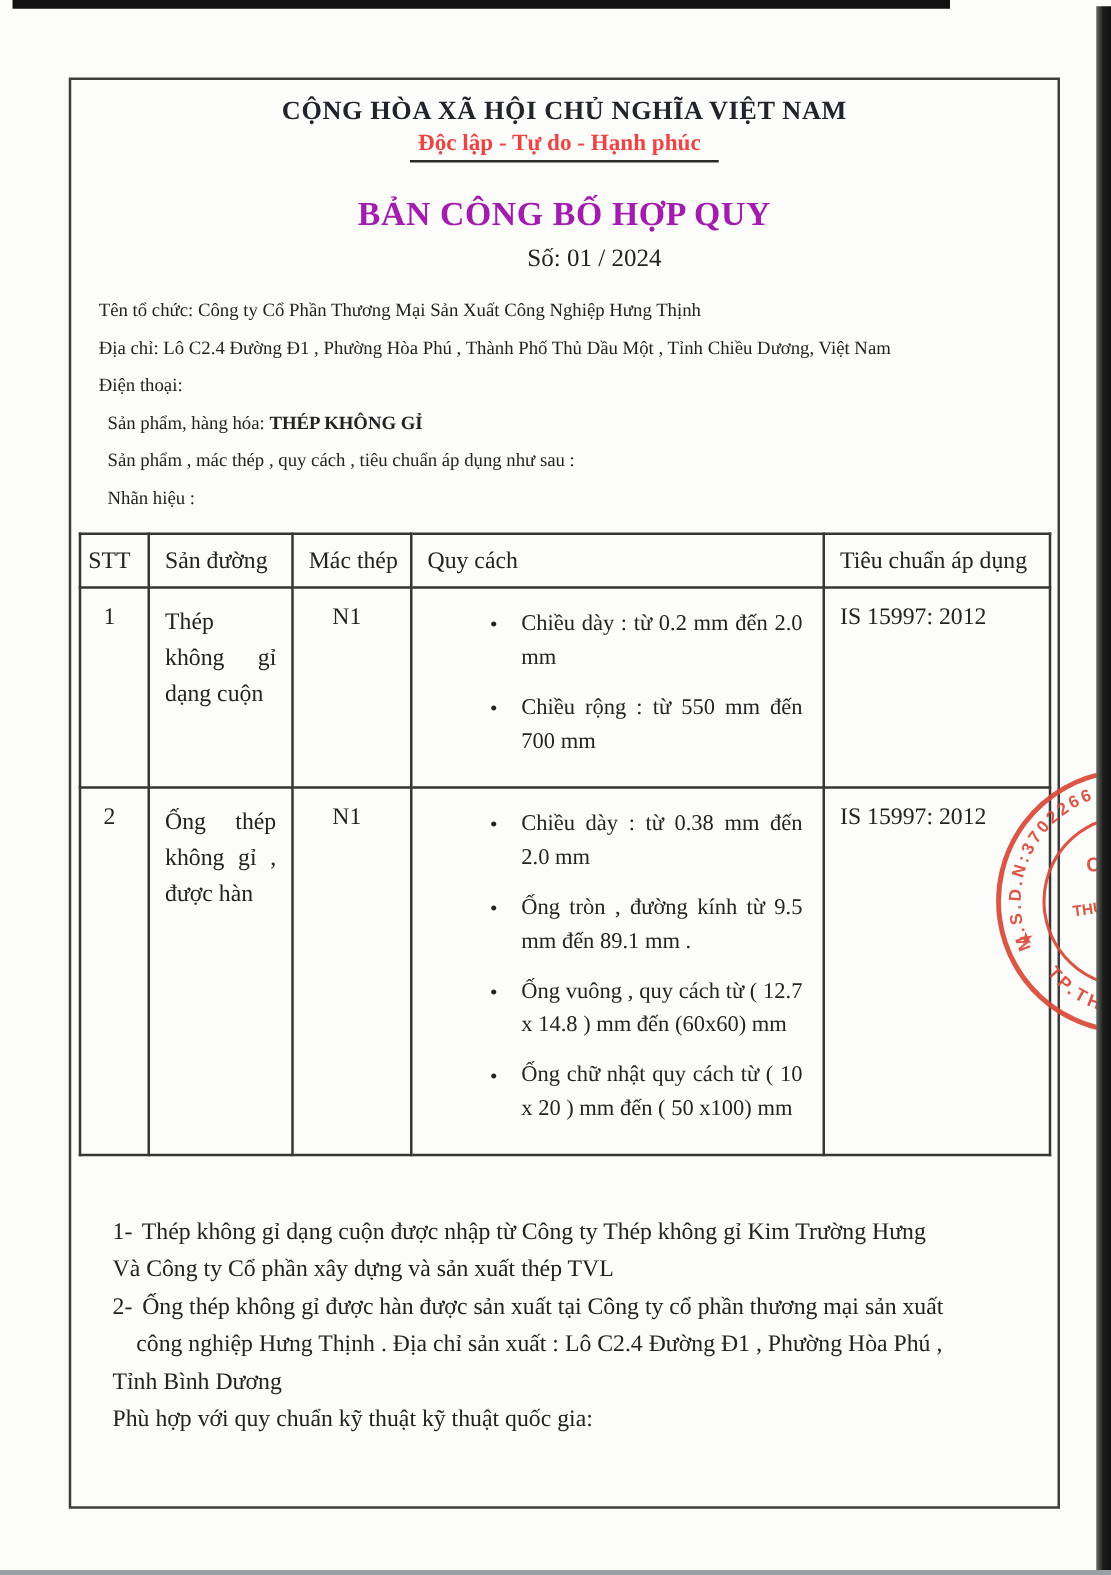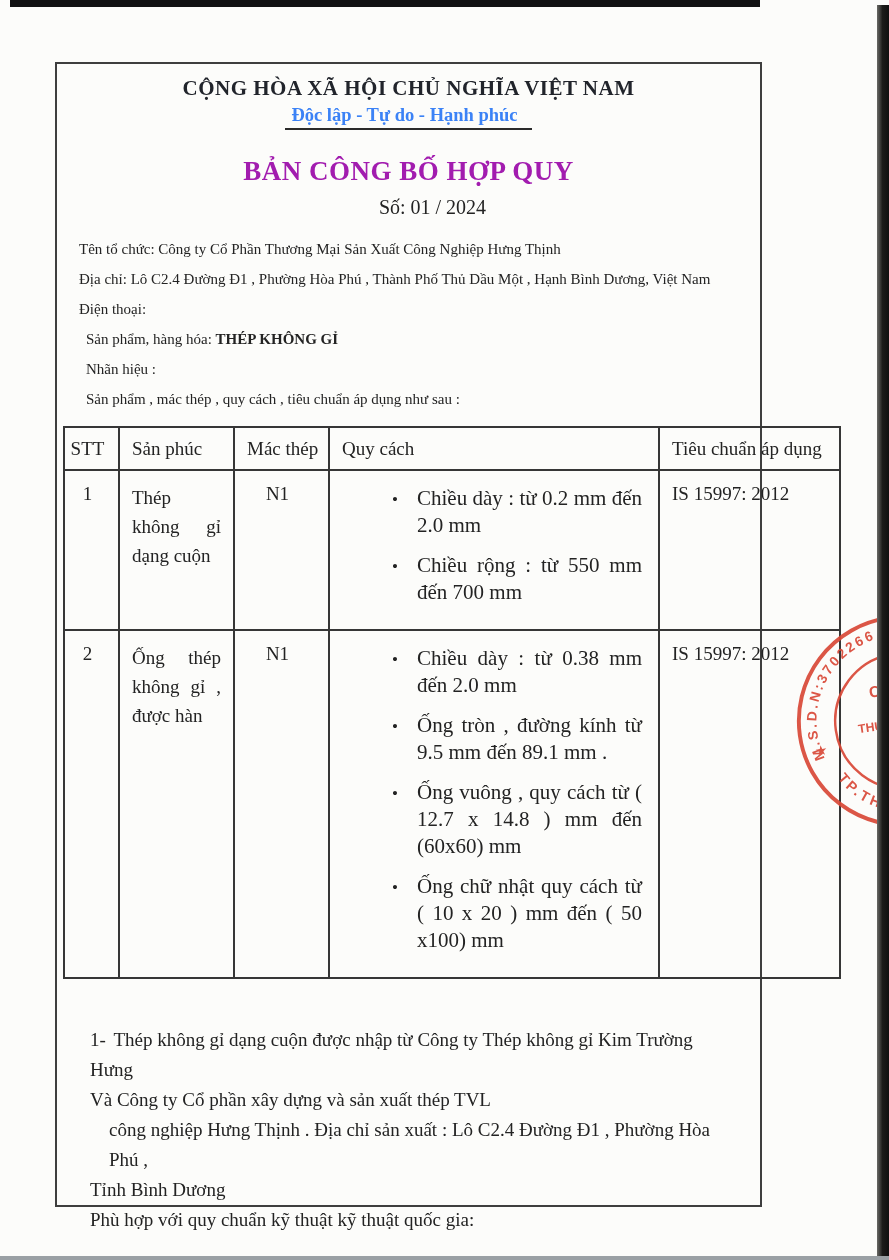--- a/index.html
+++ b/index.html
@@ -13,28 +13,28 @@
   }
 
   
   .top-bar { position:absolute; left:10px; top:0; width:750px; height:7px; background:#121212; }
   .right-strip { position:absolute; right:0; top:5px; width:12px; height:1255px;
                  background:linear-gradient(to right,#6a6a66,#1c1c1a 45%,#101010); z-index:20; }
   .bottom-line { position:absolute; left:0; bottom:0; width:889px; height:4px; background:#9aa0a4; z-index:21; }
 
   
   .frame {
-    position:absolute; left:55px; top:62px; width:707px; height:1145px;
+    position:absolute; left:55px; top:62px; width:793px; height:1145px;
     border:2px solid #3e3e3e; background:transparent; z-index:2;
   }
 
   .nat-title { margin-top:12px; text-align:center; font-weight:bold; font-size:21px; letter-spacing:.5px; color:#21242b; }
   .motto-wrap { text-align:center; margin-top:4px; }
   .motto { display:inline-block; font-weight:bold; font-size:18.5px; padding:0 14px 2px 6px;
-           border-bottom:2px solid #2a2a2a; color:#3b82f6; }
+           border-bottom:2px solid #2a2a2a; color:#ef4444; }
   .doc-title { margin-top:26px; text-align:center; font-weight:bold; font-size:27px; letter-spacing:.5px; color:#a21caf; }
   .doc-no { margin-top:9px; text-align:center; font-size:20px;margin-left:48px; }
 
   .info { margin:15px 34px 0 22px; font-size:15px; line-height:30px; text-align:justify; }
   .info .indent { padding-left:7px; }
   .bold { font-weight:bold; }
 
   
   table { border-collapse:collapse; margin-left:6px; margin-top:12px; width:776px; table-layout:fixed; }
   th, td { border:2px solid #363636; font-weight:normal; font-size:19px; vertical-align:top; }
@@ -42,21 +42,21 @@
   col.c-stt { width:55px; } col.c-sp { width:115px; } col.c-mt { width:95px; }
   col.c-qc { width:330px; } col.c-tc { width:181px; }
   th.center, td.center { text-align:center; padding-left:0; }
   td { padding:12px 8px 10px 12px; }
   td.qc { padding:14px 16px 10px 62px; }
   tr.r1 td { height:96px; }
   tr.r2 td { height:232px; }
   .sp-text { text-align:justify; padding-right:4px; line-height:29px; }
   .bullet-row { display:flex; gap:15px; margin-bottom:13px; line-height:27px; }
   .blt { width:10px; flex:0 0 auto; font-size:17px; transform:translateY(1px); }
-  .blt-text { flex:1; text-align:justify; font-size:21px; }
+  .blt-text { flex:1; text-align:justify; font-size:18px; }
 
   
   .notes { margin:46px 42px 0 33px; font-size:19px; line-height:30px; }
   .nline { display:block; }
   .nmark { display:inline-block; min-width:19px; }
   .hang { padding-left:19px; }
 
   
   .stamp { position:absolute; left:790px; top:608px; width:226px; height:226px; z-index:10;
            transform:rotate(-8deg); opacity:.92; }
@@ -73,39 +73,39 @@
   <div class="nat-title">CỘNG HÒA XÃ HỘI CHỦ NGHĨA VIỆT NAM</div>
   <div class="motto-wrap">
     <span class="motto">Độc lập - Tự do - Hạnh phúc</span>
   </div>
 
   <div class="doc-title">BẢN CÔNG BỐ HỢP QUY</div>
   <div class="doc-no">Số: 01 / 2024</div>
 
   <div class="info">
     <div>Tên tổ chức: Công ty Cổ Phần Thương Mại Sản Xuất Công Nghiệp Hưng Thịnh</div>
-    <div>Địa chỉ: Lô C2.4 Đường Đ1 , Phường Hòa Phú , Thành Phố Thủ Dầu Một , Hạnh Bình Dương, Việt Nam</div>
+    <div>Địa chỉ: Lô C2.4 Đường Đ1 , Phường Hòa Phú , Thành Phố Thủ Dầu Một , Tỉnh Chiều Dương, Việt Nam</div>
     <div>Điện thoại:</div>
     <div class="indent"><span>Sản phẩm, hàng hóa: </span><span class="bold">THÉP KHÔNG GỈ</span></div>
+    <div class="indent">Sản phẩm , mác thép , quy cách , tiêu chuẩn áp dụng như sau :</div>
     <div class="indent">Nhãn hiệu :</div>
-    <div class="indent">Sản phẩm , mác thép , quy cách , tiêu chuẩn áp dụng như sau :</div>
   </div>
 
   <table>
     <colgroup>
         <col class="c-stt">
         <col class="c-sp">
         <col class="c-mt">
         <col class="c-qc">
         <col class="c-tc">
       </colgroup>
     <thead>
       <tr>
         <th class="center">STT</th>
-        <th>Sản phúc</th>
+        <th>Sản đường</th>
         <th>Mác thép</th>
         <th>Quy cách</th>
         <th>Tiêu chuẩn áp dụng</th>
       </tr>
     </thead>
     <tbody>
       <tr class="r1">
         <td class="center">1</td>
         <td>
             <div class="sp-text">Thép không gỉ dạng cuộn</div>
@@ -148,20 +148,21 @@
             </div>
         </td>
         <td>IS 15997: 2012</td>
       </tr>
     </tbody>
   </table>
 
   <div class="notes">
     <span class="nline"><span class="nmark">1-</span> <span>Thép không gỉ dạng cuộn được nhập từ Công ty Thép không gỉ Kim Trường Hưng</span></span>
     <span class="nline">Và Công ty Cổ phần xây dựng và sản xuất thép TVL</span>
+    <span class="nline"><span class="nmark">2-</span> <span>Ống thép không gỉ được hàn được sản xuất tại Công ty cổ phần thương mại sản xuất</span></span>
     <span class="nline hang">công nghiệp Hưng Thịnh . Địa chỉ sản xuất : Lô C2.4 Đường Đ1 , Phường Hòa Phú ,</span>
     <span class="nline">Tỉnh Bình Dương</span>
     <span class="nline">Phù hợp với quy chuẩn kỹ thuật kỹ thuật quốc gia:</span>
   </div>
 
 </div>
 
 <div class="stamp">
   <svg viewBox="0 0 230 230" width="226" height="226">
     <defs>

